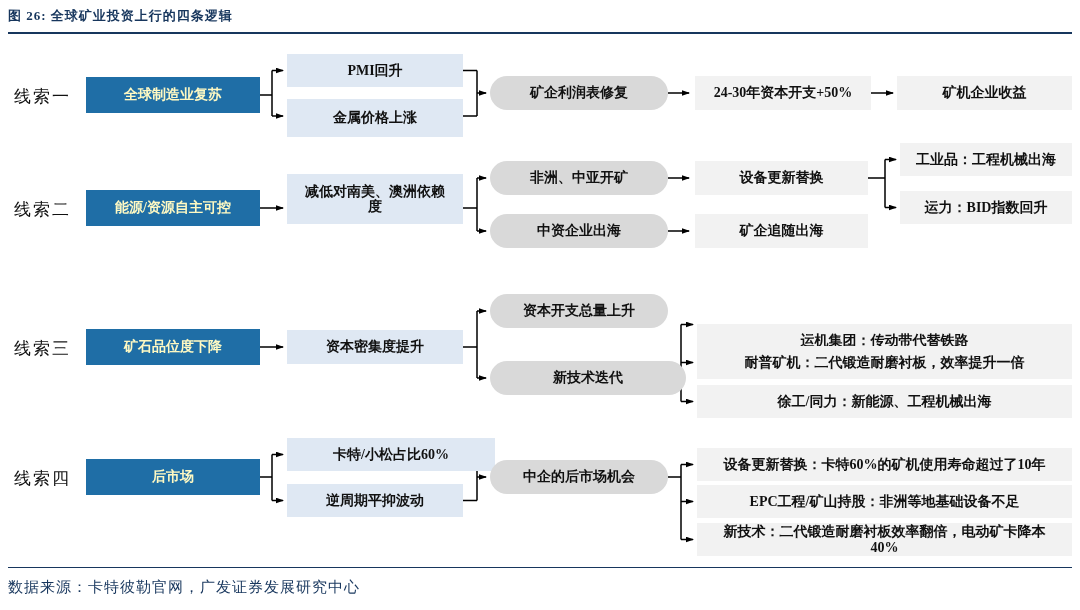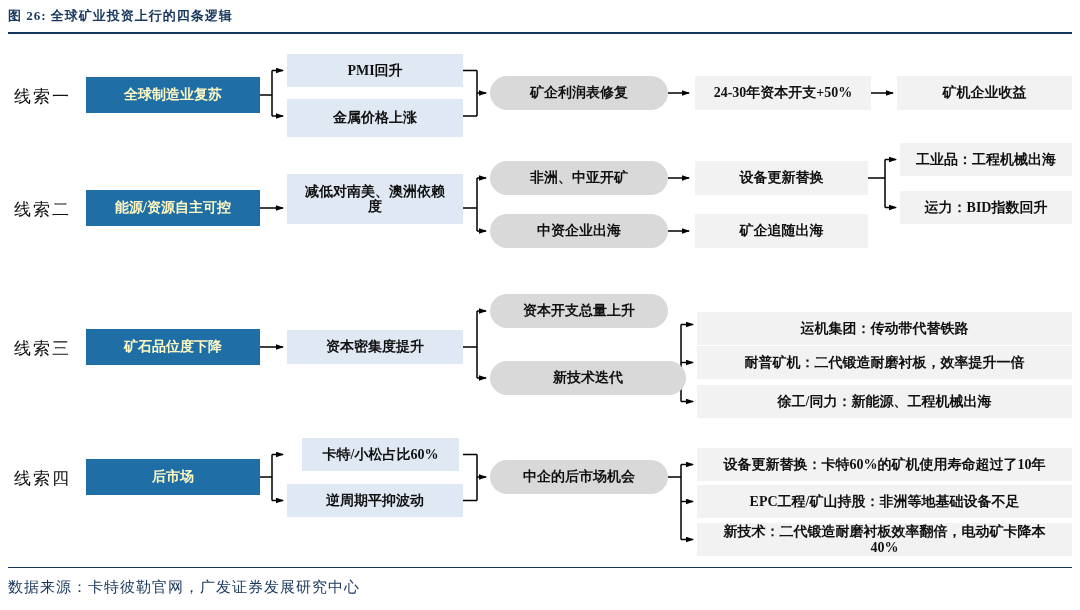--- a/index.html
+++ b/index.html
@@ -111,27 +111,27 @@
   <div class="node lgray" style="left:695px;top:161px;width:173px;height:34px">设备更新替换</div>
   <div class="node lgray" style="left:695px;top:214px;width:173px;height:34px">矿企追随出海</div>
   <div class="node lgray" style="left:900px;top:143px;width:172px;height:33px">工业品：工程机械出海</div>
   <div class="node lgray" style="left:900px;top:191px;width:172px;height:33px">运力：BID指数回升</div>
 
   <div class="clue-label" style="left:14px;top:337px">线索三</div>
   <div class="node root" style="left:86px;top:329px;width:174px;height:36px">矿石品位度下降</div>
   <div class="node lblue" style="left:287px;top:330px;width:176px;height:34px">资本密集度提升</div>
   <div class="node gray" style="left:490px;top:294px;width:178px;height:34px">资本开支总量上升</div>
   <div class="node gray" style="left:490px;top:361px;width:196px;height:34px">新技术迭代</div>
-  <div class="node lgray" style="left:697px;top:312px;width:375px;height:33px">运机集团：传动带代替铁路</div>
+  <div class="node lgray" style="left:697px;top:324px;width:375px;height:33px">运机集团：传动带代替铁路</div>
   <div class="node lgray" style="left:697px;top:346px;width:375px;height:33px">耐普矿机：二代锻造耐磨衬板，效率提升一倍</div>
   <div class="node lgray" style="left:697px;top:385px;width:375px;height:33px">徐工/同力：新能源、工程机械出海</div>
 
   <div class="clue-label" style="left:14px;top:467px">线索四</div>
   <div class="node root" style="left:86px;top:459px;width:174px;height:36px">后市场</div>
-  <div class="node lblue" style="left:302px;top:438px;width:157px;height:33px">卡特/小松占比60%</div>
+  <div class="node lblue" style="left:287px;top:438px;width:208px;height:33px">卡特/小松占比60%</div>
   <div class="node lblue" style="left:287px;top:484px;width:176px;height:33px">逆周期平抑波动</div>
   <div class="node gray" style="left:490px;top:460px;width:178px;height:34px">中企的后市场机会</div>
   <div class="node lgray" style="left:697px;top:448px;width:375px;height:33px">设备更新替换：卡特60%的矿机使用寿命超过了10年</div>
   <div class="node lgray" style="left:697px;top:485px;width:375px;height:33px">EPC工程/矿山持股：非洲等地基础设备不足</div>
   <div class="node lgray" style="left:697px;top:523px;width:375px;height:33px">新技术：二代锻造耐磨衬板效率翻倍，电动矿卡降本40%</div>
 
   <div class="src-rule"></div>
   <div class="src-note">数据来源：卡特彼勒官网，广发证券发展研究中心</div>
 
 </div>

